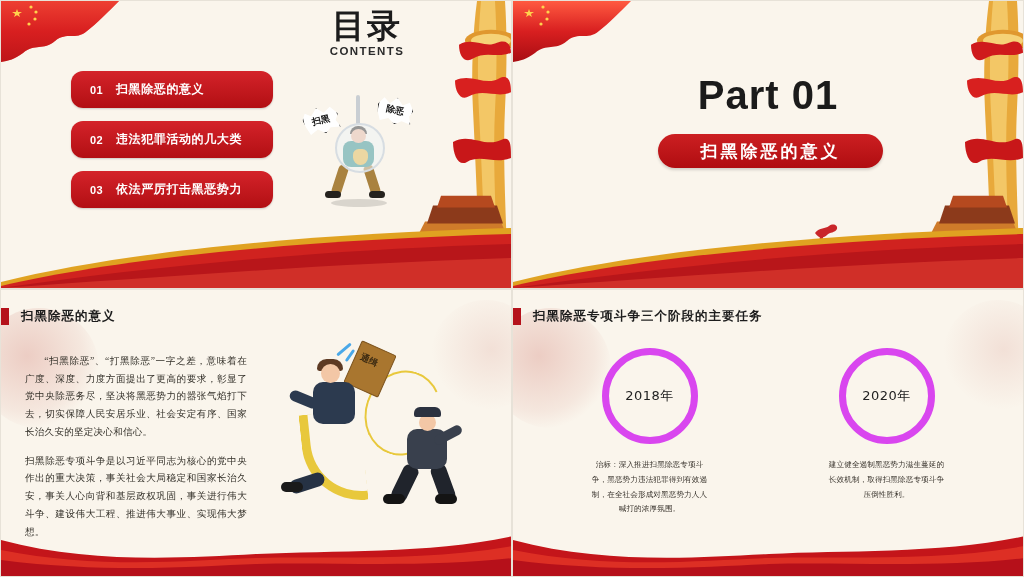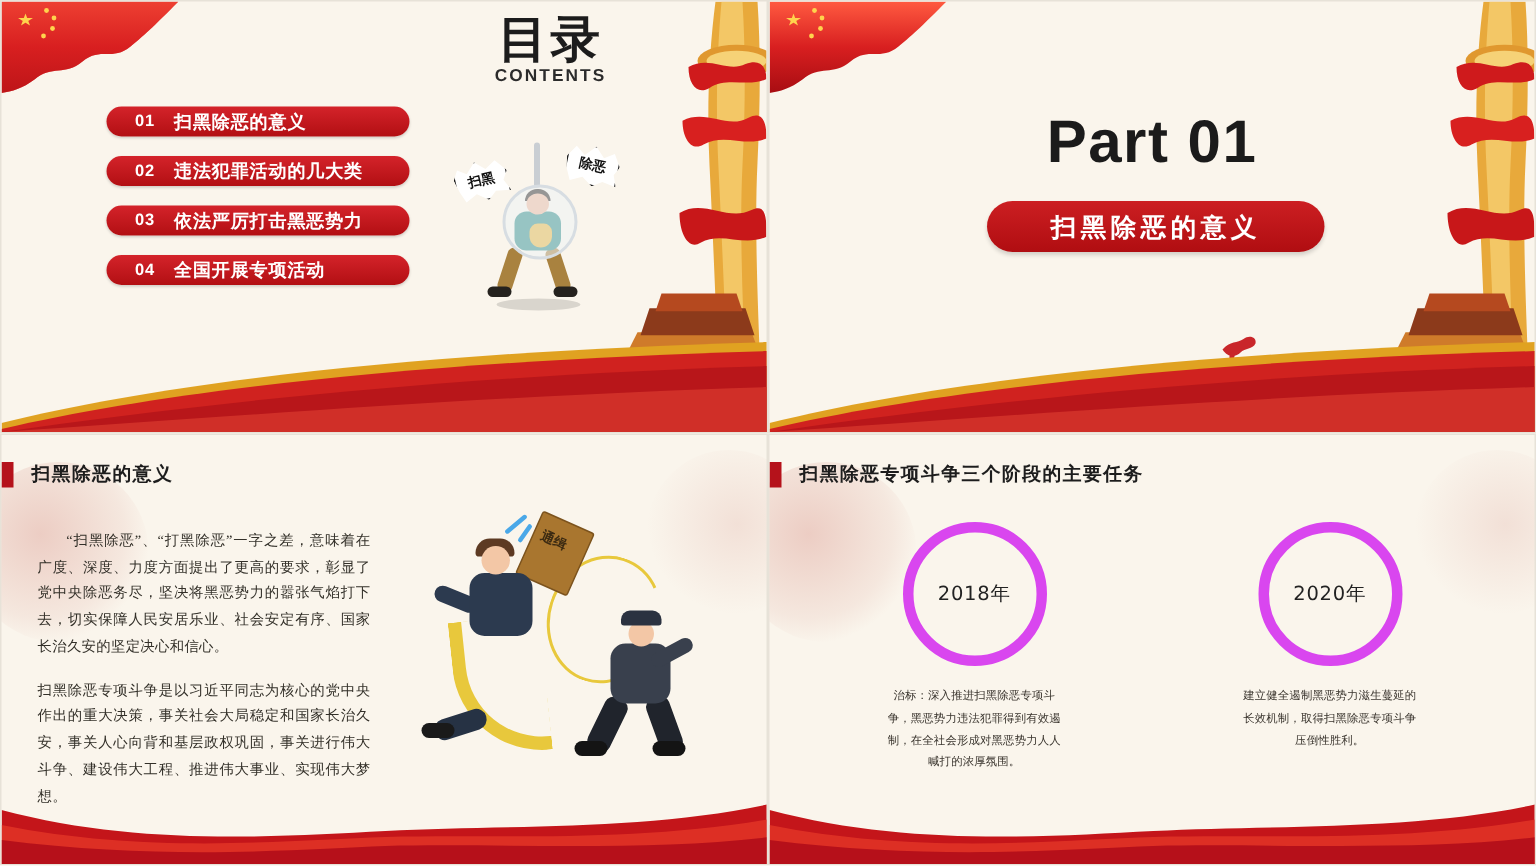--- a/index.html
+++ b/index.html
@@ -17,21 +17,21 @@
      pointer-events:none;}
   .watermark2{position:absolute;right:-30px;top:10px;width:110px;height:110px;border-radius:50%;
      background:radial-gradient(circle at 55% 45%, rgba(214,150,140,.22), rgba(255,255,255,0) 70%);pointer-events:none;}
 
   
   .toc-title{position:absolute;left:286px;top:8px;width:160px;text-align:center;}
   .toc-title .cn{font-size:33px;font-weight:bold;color:#1c1c1c;letter-spacing:2px;line-height:1.05;
      font-family:"DejaVu Sans","Liberation Sans",sans-serif;}
   .toc-title .en{font-size:11.5px;font-weight:bold;color:#2b2b2b;letter-spacing:1.4px;margin-top:1px;}
   .toc-list{position:absolute;left:70px;top:70px;width:202px;}
-  .toc-item{position:relative;height:20px;margin-bottom:13px;border-radius:12px;
+  .toc-item{position:relative;height:37px;margin-bottom:13px;border-radius:12px;
      background:linear-gradient(180deg,#d4232a 0%,#b20f13 100%);
      box-shadow:0 1px 2px rgba(0,0,0,.18);display:flex;align-items:center;cursor:pointer;}
   .toc-num{color:#ffffff;font-size:11px;font-weight:bold;margin-left:19px;width:22px;letter-spacing:.5px;}
   .toc-label{color:#ffffff;font-size:12px;font-weight:bold;letter-spacing:.6px;margin-left:4px;
      font-family:"DejaVu Sans","Liberation Sans",sans-serif;}
 
   
   .comic{position:absolute;left:300px;top:78px;width:110px;height:130px;}
   .bubble{position:absolute;background:#fff;border:1.6px solid #161616;font-weight:bold;font-size:9px;
      color:#111;padding:2px 4px;font-family:"DejaVu Sans",sans-serif;}
@@ -146,24 +146,20 @@
         <span class="toc-label">扫黑除恶的意义</span>
       </div>
       <div class="toc-item">
         <span class="toc-num">02</span>
         <span class="toc-label">违法犯罪活动的几大类</span>
       </div>
       <div class="toc-item">
         <span class="toc-num">03</span>
         <span class="toc-label">依法严厉打击黑恶势力</span>
       </div>
-      <div class="toc-item">
-        <span class="toc-num">04</span>
-        <span class="toc-label">全国开展专项活动</span>
-      </div>
     </div>
 
     <div class="comic">
       <div class="glass-handle"></div>
       <div class="bubble left">扫黑</div>
       <div class="bubble right">除恶</div>
       <div class="shadow-e"></div>
       <div class="leg l"></div>
       <div class="leg r"></div>
       <div class="shoe l"></div>

